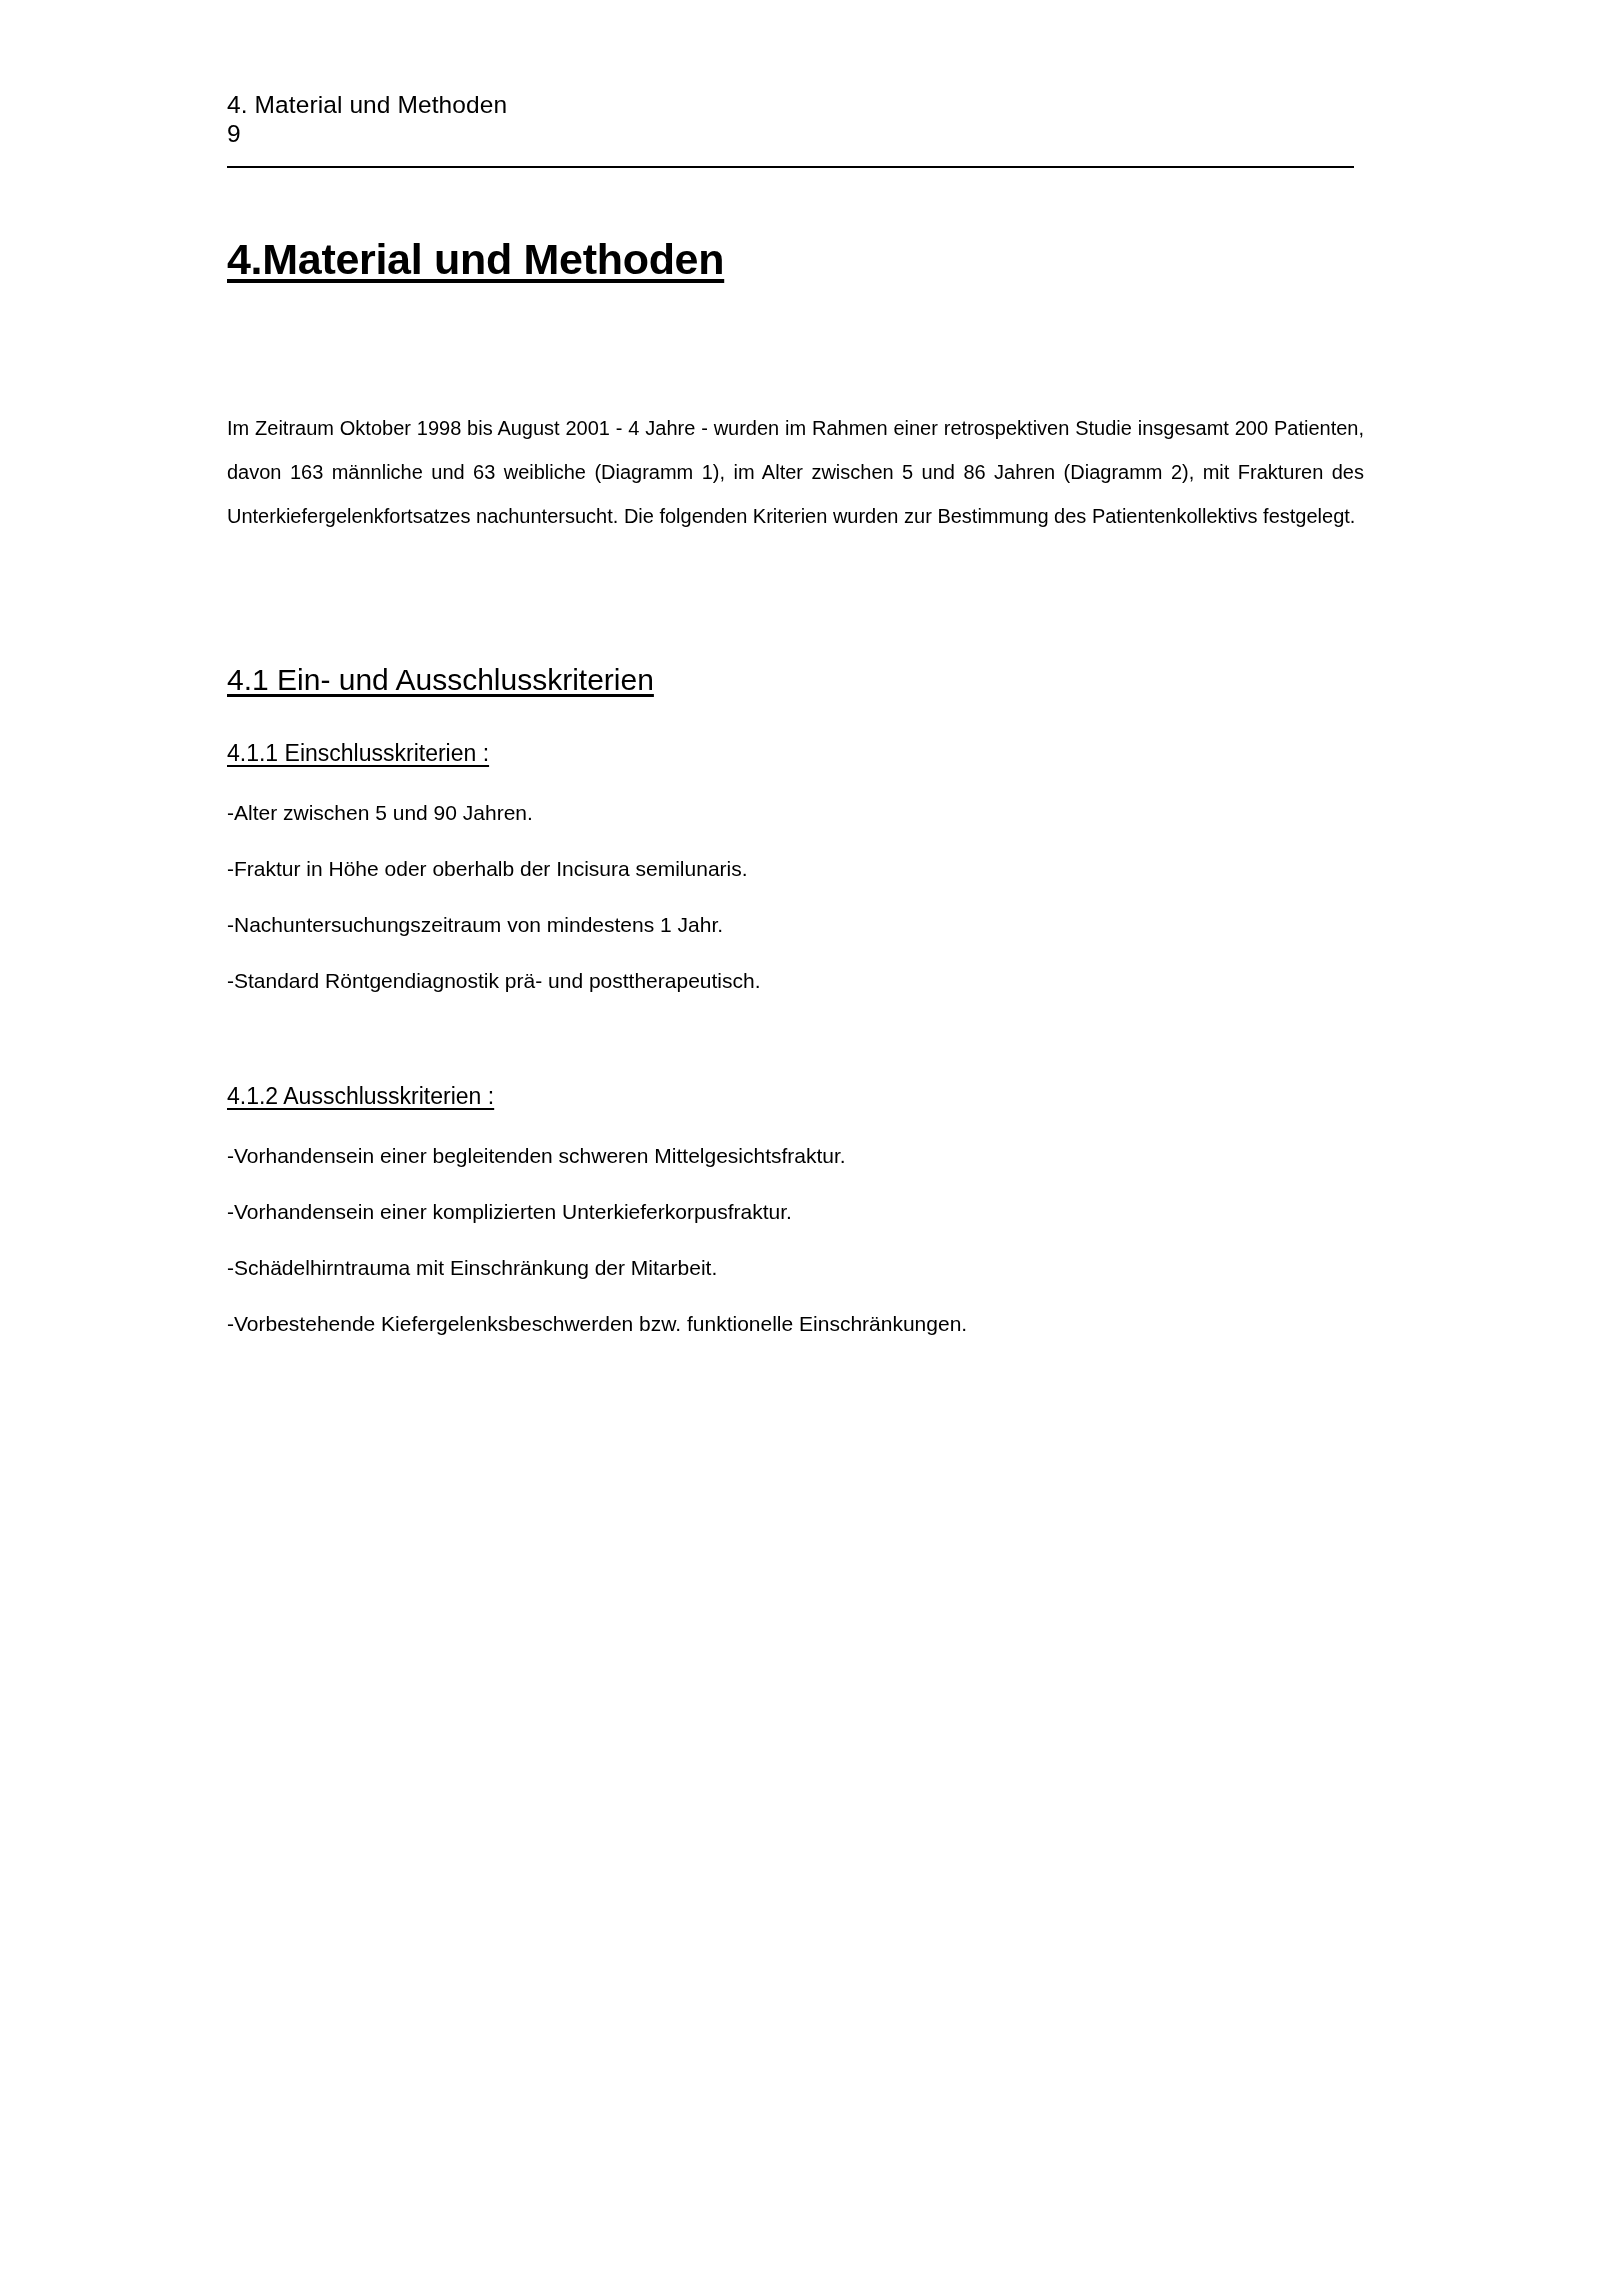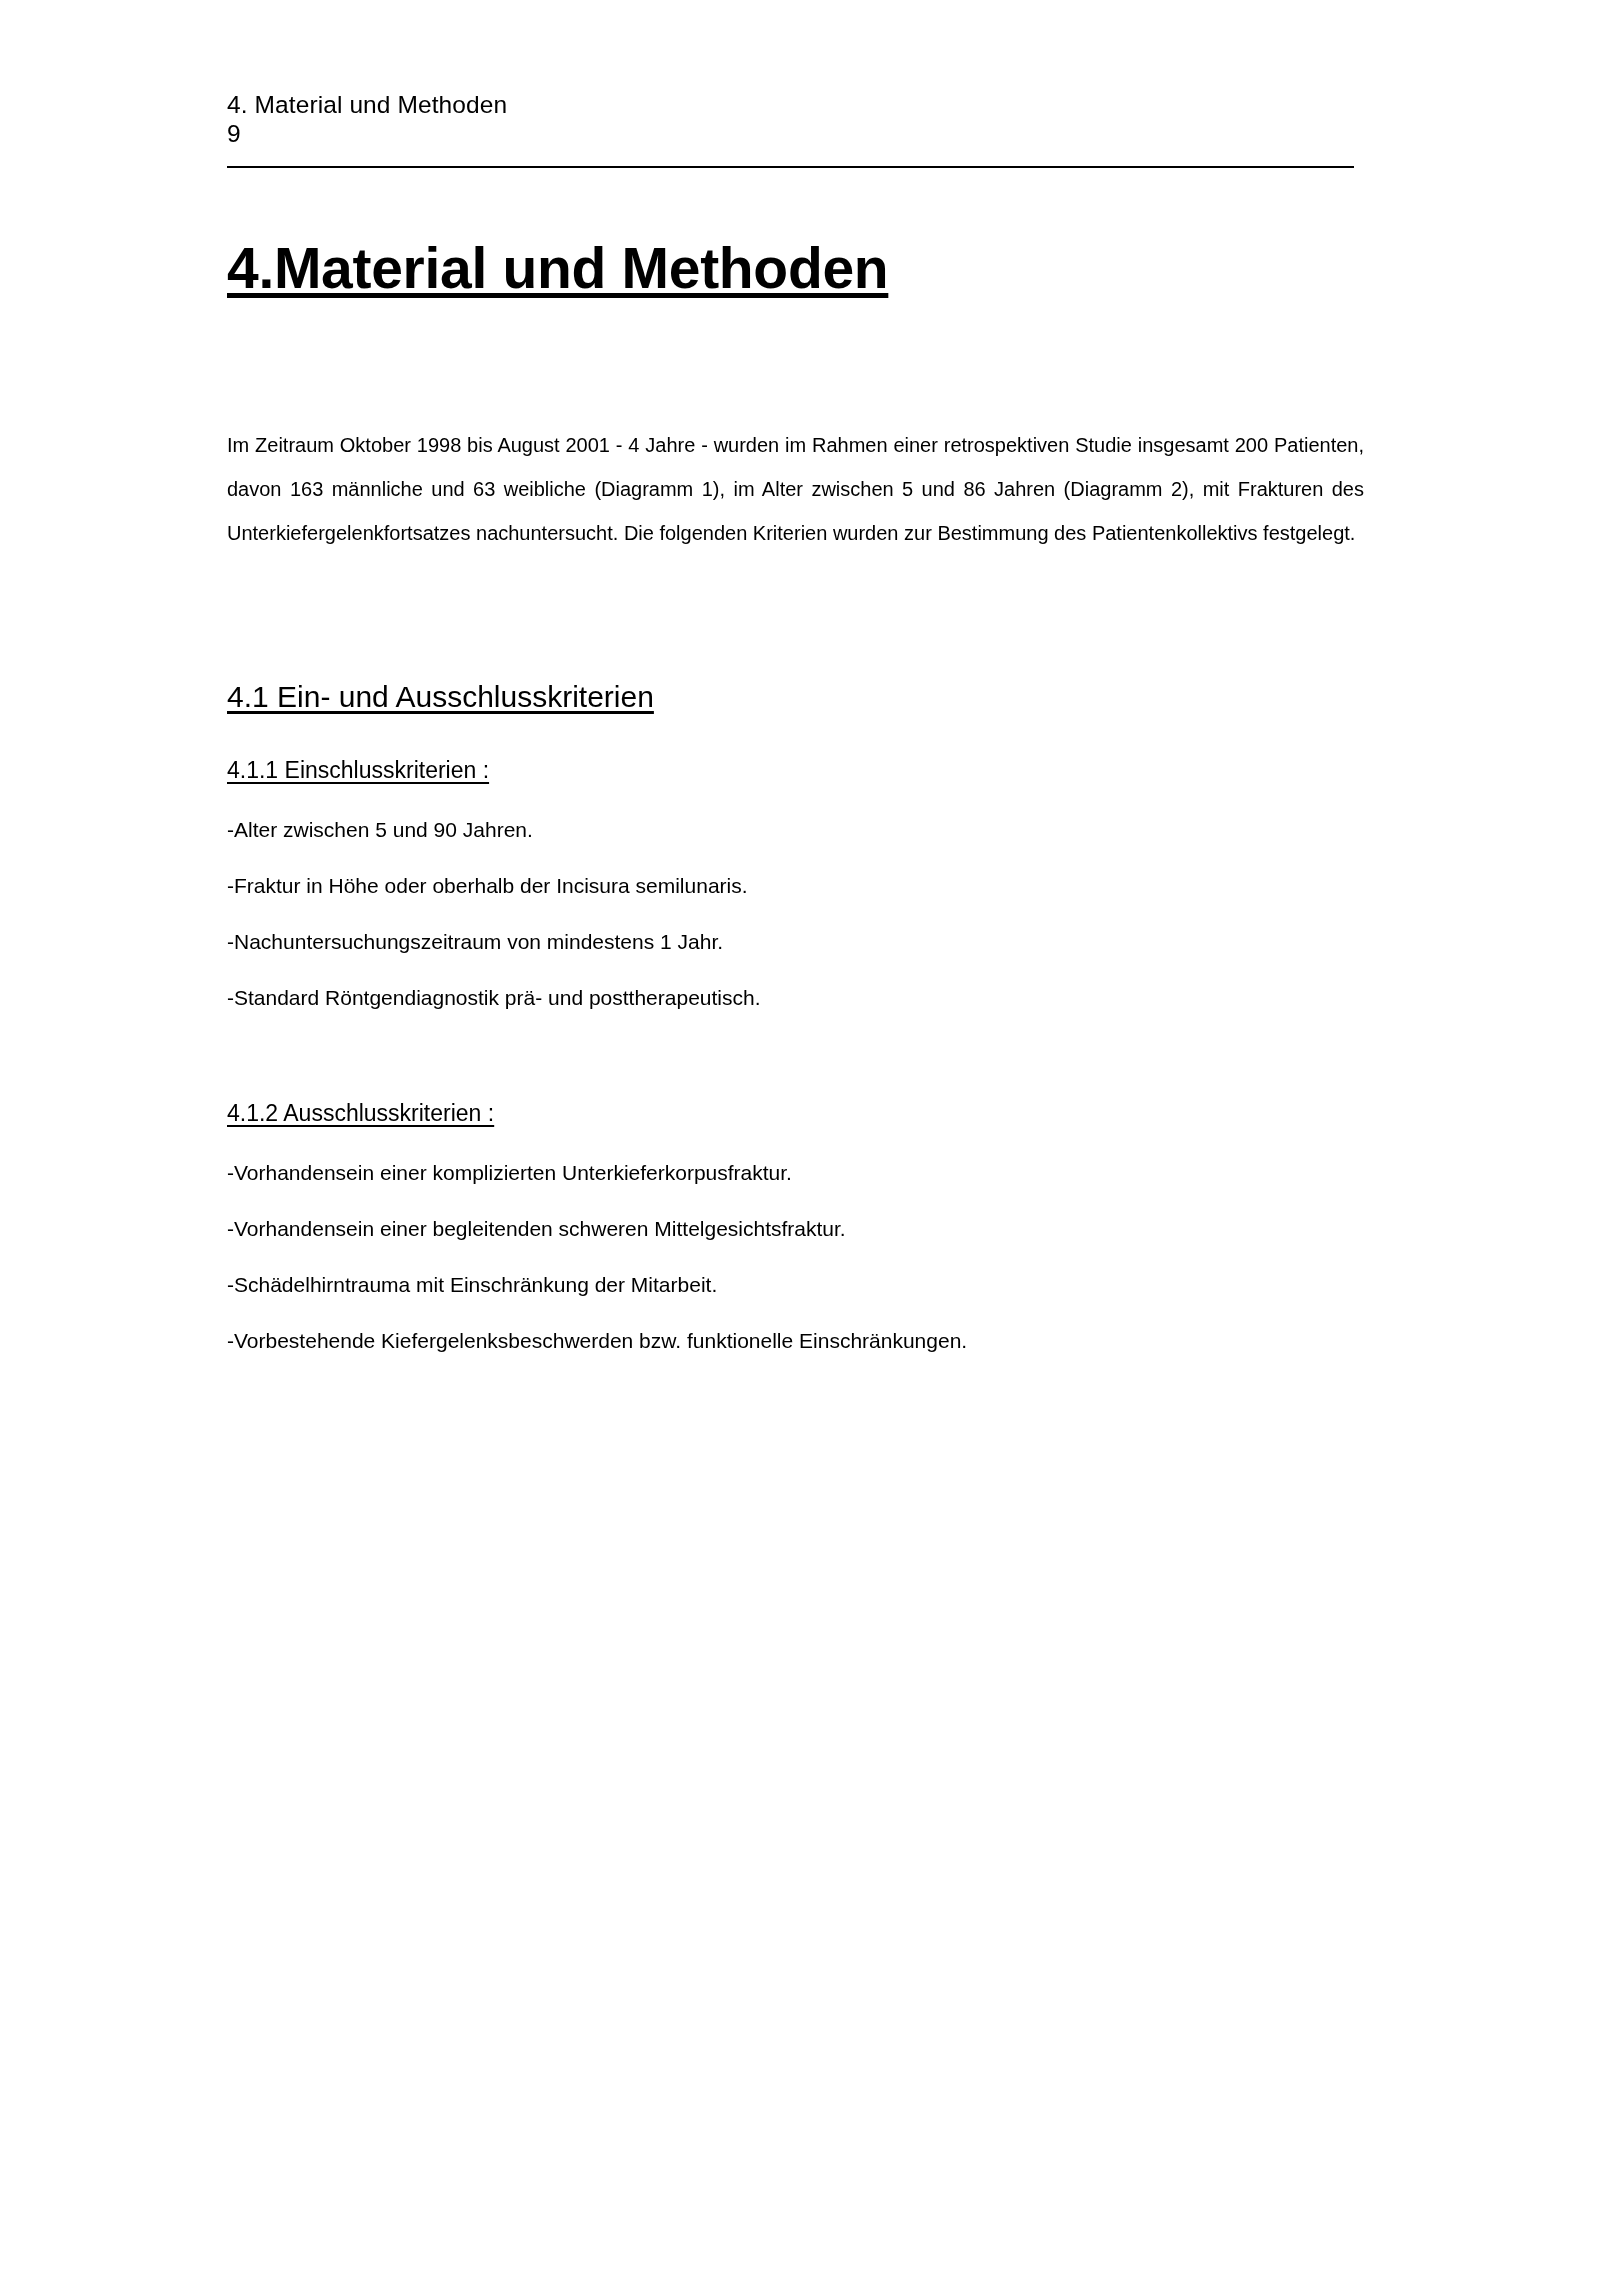--- a/index.html
+++ b/index.html
@@ -41,21 +41,21 @@
   }
   .header-page {
     font-size: 24.5px;
   }
   .header-rule {
     width: 1127px;
     border-bottom: 2.5px solid #000;
     margin-top: 17.6px;
   }
   h1.chapter-title {
-    font-size: 57px;
+    font-size: 43px;
     font-weight: bold;
     margin: 67px 0 0 0;
     text-decoration: underline;
     text-underline-offset: 4.9px;
     letter-spacing: -0.3px;
   }
   .intro {
     margin-top: 123px;
     font-size: 20px;
     line-height: 2.18;
@@ -113,21 +113,21 @@
       <li>-Alter zwischen 5  und 90 Jahren.</li>
       <li>-Fraktur in Höhe oder oberhalb der Incisura semilunaris.</li>
       <li>-Nachuntersuchungszeitraum von mindestens 1 Jahr.</li>
       <li>-Standard Röntgendiagnostik prä- und posttherapeutisch.</li>
     </ul>
 
     <div class="block-gap"></div>
 
     <h3 class="subsection-title">4.1.2 Ausschlusskriterien :</h3>
     <ul class="crit-list">
+      <li>-Vorhandensein einer begleitenden schweren Mittelgesichtsfraktur.</li>
       <li>-Vorhandensein einer komplizierten Unterkieferkorpusfraktur.</li>
-      <li>-Vorhandensein einer begleitenden schweren Mittelgesichtsfraktur.</li>
       <li>-Schädelhirntrauma mit Einschränkung der Mitarbeit.</li>
       <li>-Vorbestehende Kiefergelenksbeschwerden bzw. funktionelle Einschränkungen.</li>
     </ul>
 
   </div>
 </div>
 
 
 </body></html>

